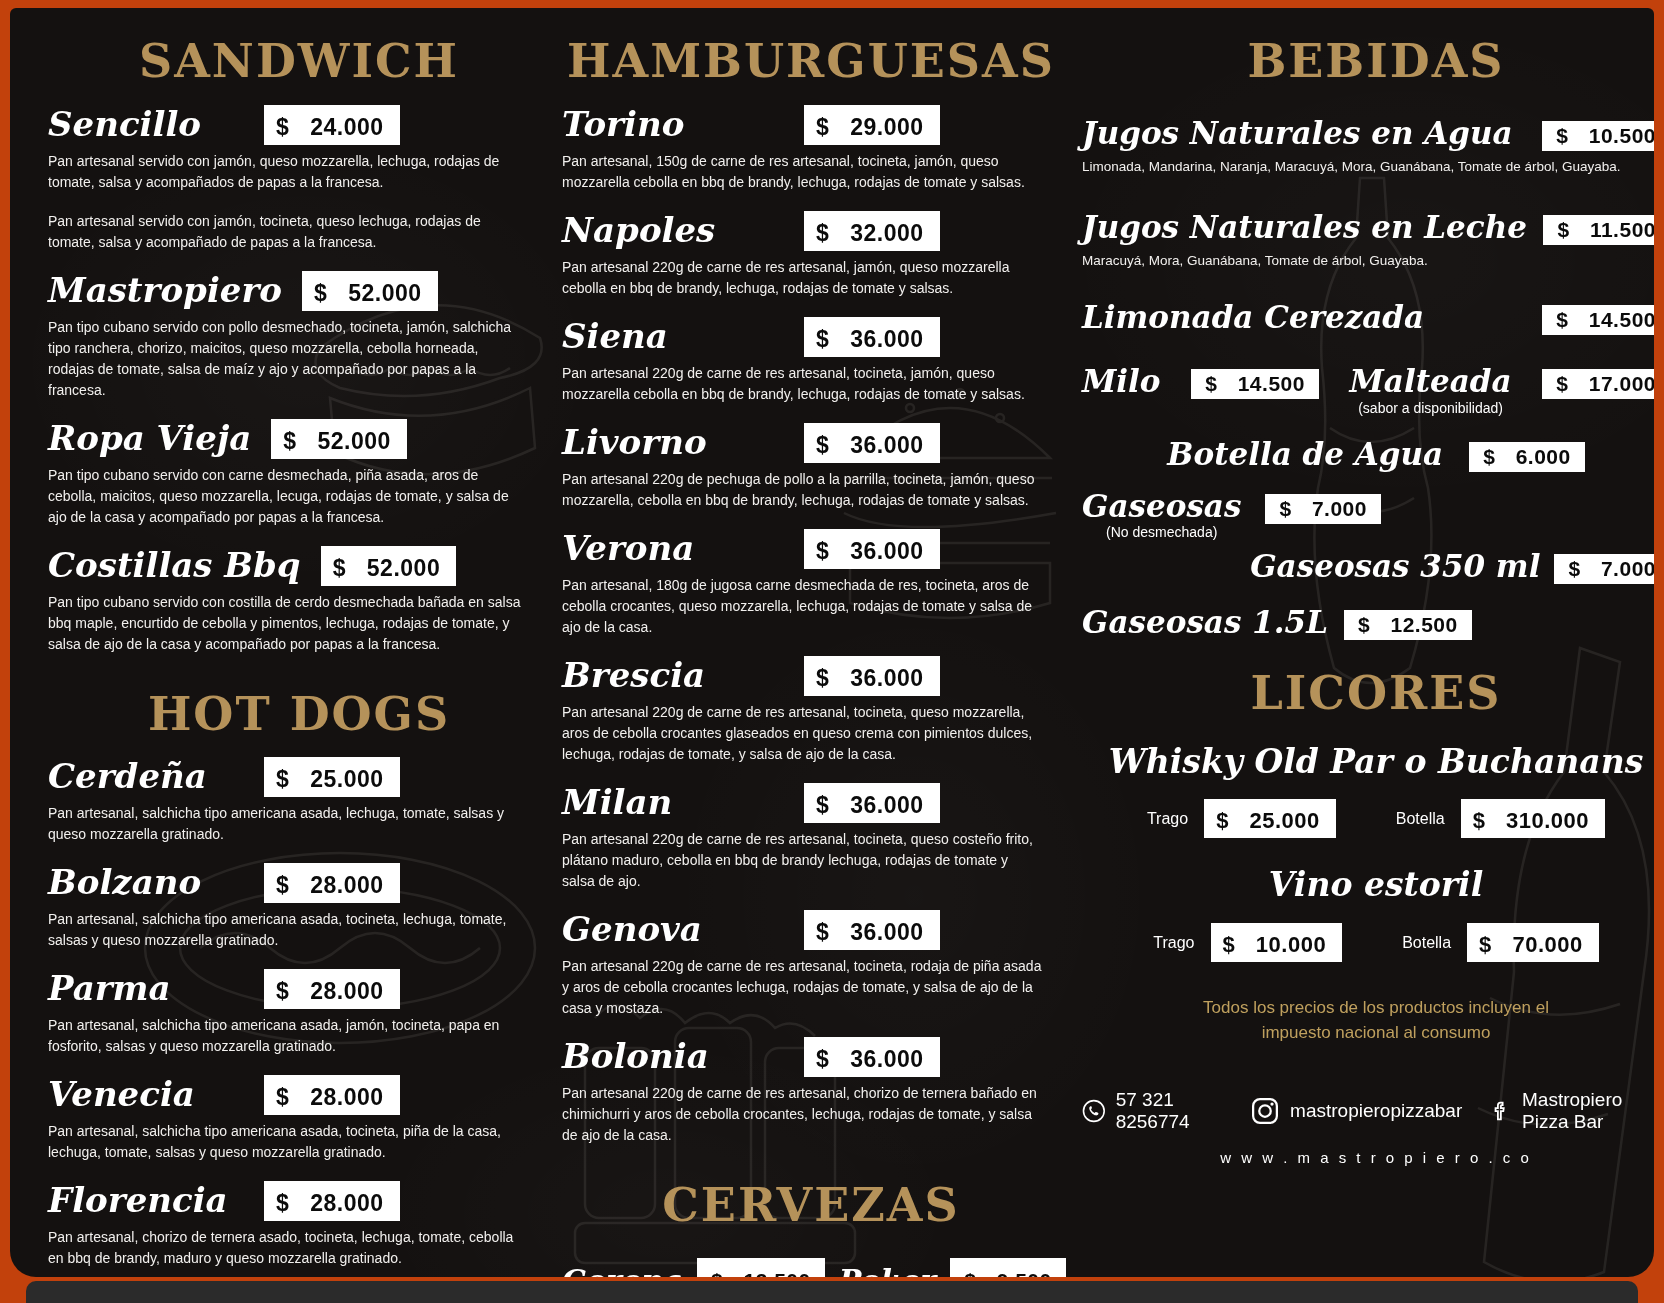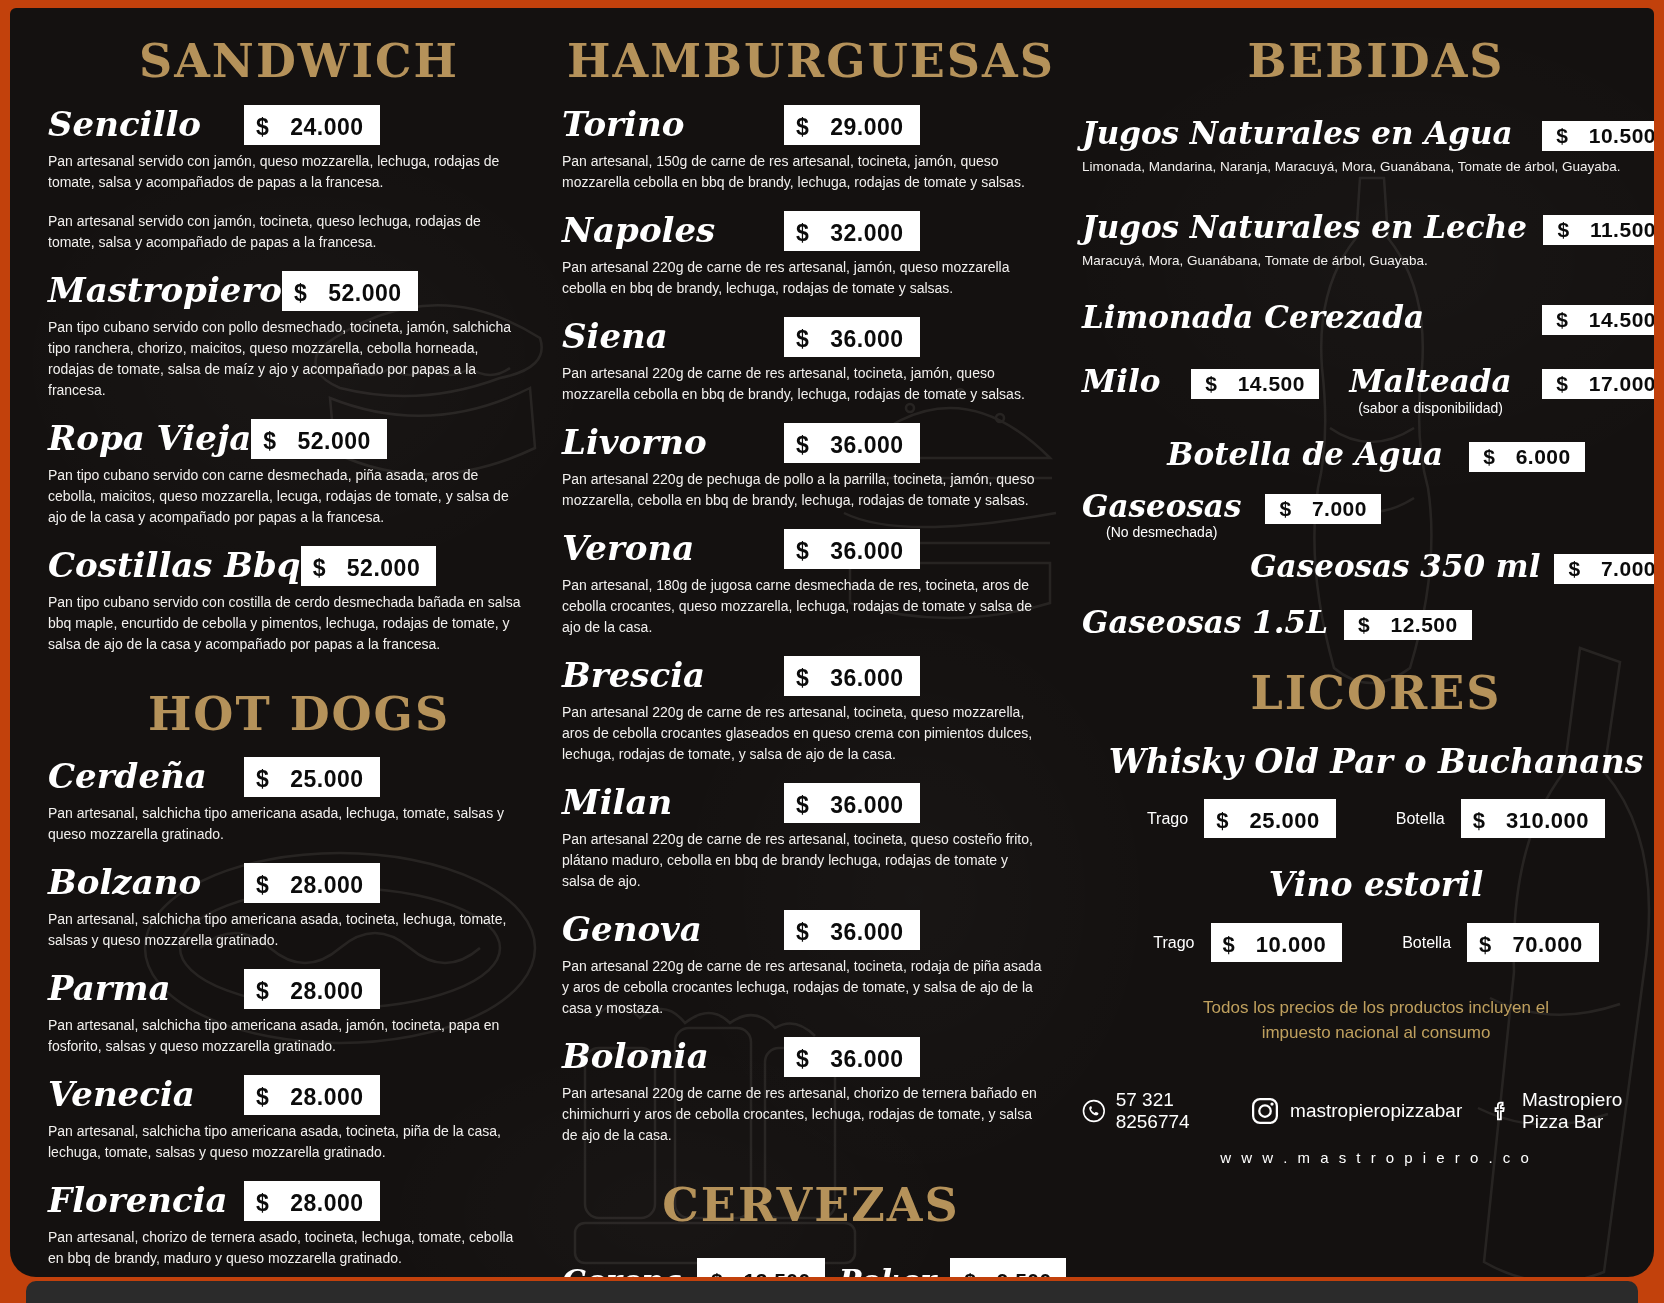--- a/index.html
+++ b/index.html
@@ -22,21 +22,21 @@
   .col-mid{left:552px;width:498px;}
   .col-right{left:1072px;width:588px;}
 
   .heading{font-family:"DejaVu Serif",serif;color:#b5925a;text-align:center;
            font-size:46px;font-weight:700;letter-spacing:2px;margin:0 0 14px 0;line-height:1.1;}
   .heading.small-gap{margin-bottom:8px;}
 
   .script{font-family:"DejaVu Serif",serif;font-style:italic;font-weight:700;color:#fff;line-height:1.05;}
 
   .item{margin-top:18px;}
-  .item-head{display:flex;align-items:center;gap:0;}
+  .item-head{display:flex;align-items:center;gap:20px;}
   .item-name{font-size:34px;min-width:196px;}
   .col-mid .item-name{min-width:222px;}
   .tag{display:inline-block;background:#fff;color:#0b0b0b;font-weight:700;font-size:23px;
        padding:9px 16px 4px 12px;word-spacing:14px;white-space:nowrap;letter-spacing:.5px;}
   .desc{color:#f2f0ee;font-size:14px;line-height:1.5;margin:6px 0 0 0;max-width:480px;}
 
   .section-gap{margin-top:34px;}
 
   
   .beer-grid{display:grid;grid-template-columns:1fr 1fr;column-gap:14px;row-gap:30px;margin-top:28px;}

